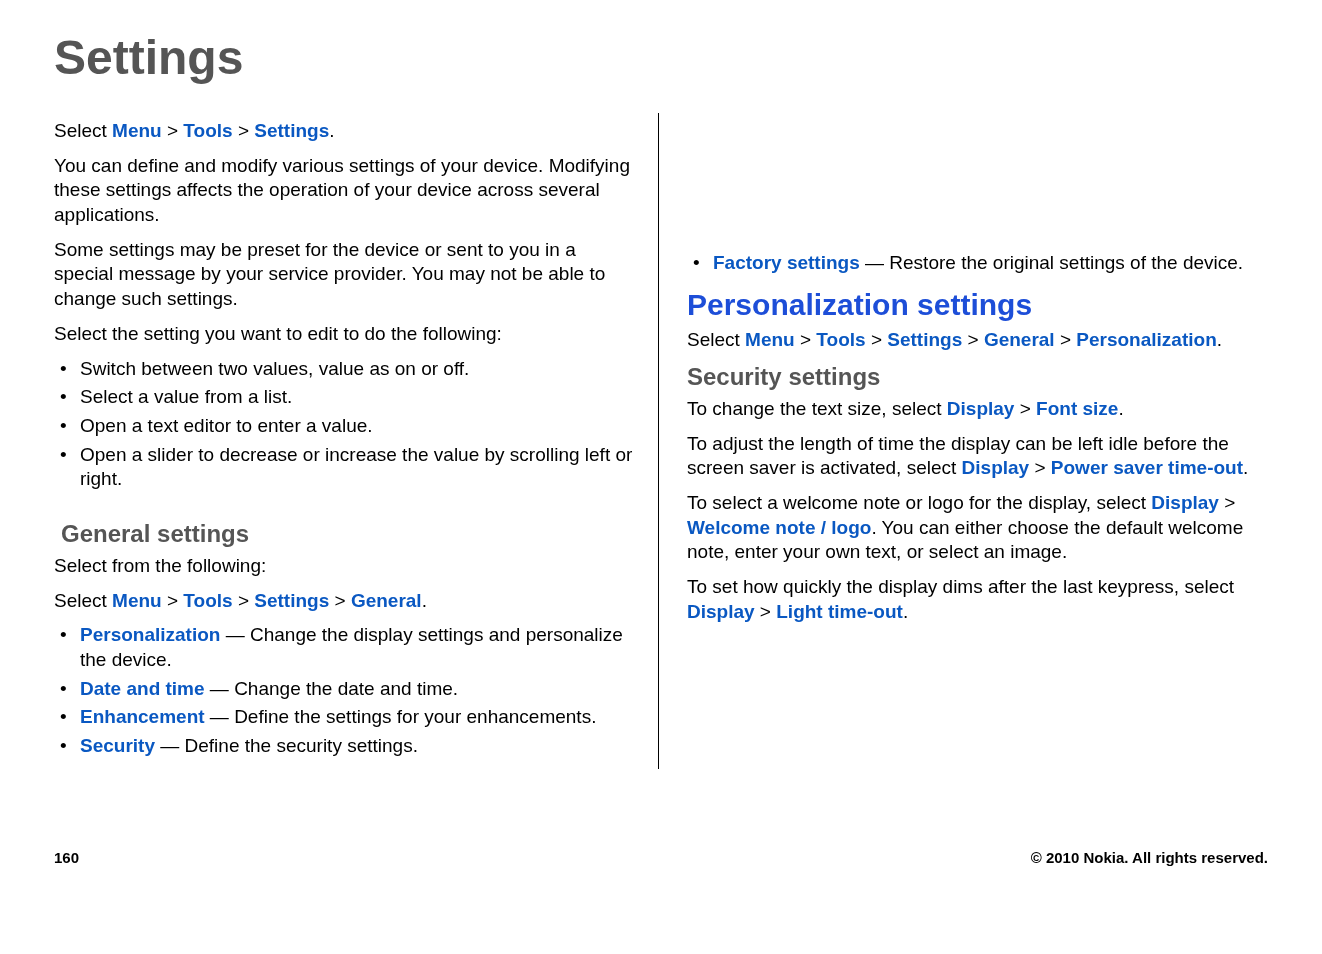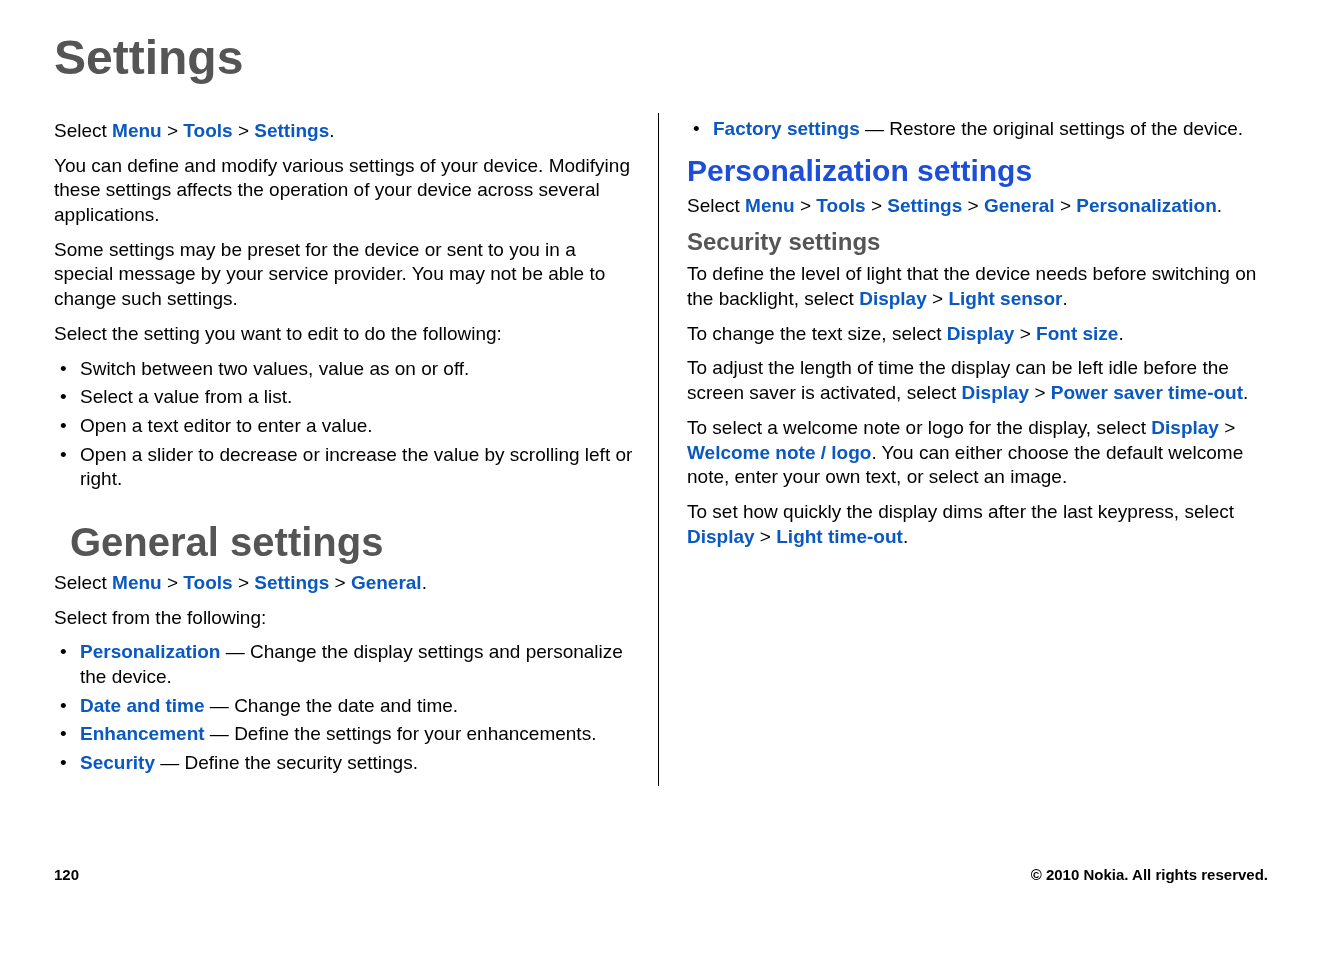--- a/index.html
+++ b/index.html
@@ -14,40 +14,41 @@
     padding: 30px 54px 30px 54px;
     box-sizing: border-box;
   }
   h1 {
     font-size: 48px;
     color: #555;
     margin: 0 0 28px 0;
     font-weight: bold;
   }
   h2 {
-    font-size: 40px;
+    font-size: 24px;
     color: #555;
-    margin: 28px 0 4px 16px;
+    margin: 28px 0 4px 7px;
     font-weight: bold;
   }
   h3 {
     font-size: 30px;
     color: #1d4ed8;
     margin: 12px 0 2px 0;
     font-weight: bold;
   }
   h4 {
     font-size: 24px;
     color: #555;
     margin: 10px 0 4px 0;
     font-weight: bold;
   }
   .columns {
     display: flex;
     gap: 4px;
+    align-items: center;
   }
   .col {
     width: 50%;
     box-sizing: border-box;
   }
   .col-left {
     padding-right: 24px;
     border-right: 1px solid #000;
   }
   .col-right {
@@ -114,25 +115,25 @@
 
       <ul>
         <li>Switch between two values, value as on or off.</li>
         <li>Select a value from a list.</li>
         <li>Open a text editor to enter a value.</li>
         <li>Open a slider to decrease or increase the value by scrolling left or right.</li>
       </ul>
 
       <h2>General settings</h2>
 
+      <p>Select from the following:</p>
+
       <p>
         <span>Select </span><span class="link">Menu</span><span class="sep"> &gt; </span><span class="link">Tools</span><span class="sep"> &gt; </span><span class="link">Settings</span><span class="sep"> &gt; </span><span class="link">General</span>.
       </p>
-
-      <p>Select from the following:</p>
 
       <ul>
         <li><span class="link">Personalization</span><span> — Change the display settings and personalize the device.</span></li>
         <li><span class="link">Date and time</span><span> — Change the date and time.</span></li>
         <li><span class="link">Enhancement</span><span> — Define the settings for your enhancements.</span></li>
         <li><span class="link">Security</span><span> — Define the security settings.</span></li>
       </ul>
 
     </div>
 
@@ -143,23 +144,20 @@
       </ul>
 
       <h3>Personalization settings</h3>
 
       <p>
         <span>Select </span><span class="link">Menu</span><span class="sep"> &gt; </span><span class="link">Tools</span><span class="sep"> &gt; </span><span class="link">Settings</span><span class="sep"> &gt; </span><span class="link">General</span><span class="sep"> &gt; </span><span class="link">Personalization</span>.
       </p>
 
       <h4>Security settings</h4>
 
-      <p>
-        <span>To define the level of light that the device needs before switching on the backlight, select </span><span class="link">Display</span><span class="sep"> &gt; </span><span class="link">Light sensor</span>.
-      </p>
 
       <p>
         <span>To change the text size, select </span><span class="link">Display</span><span class="sep"> &gt; </span><span class="link">Font size</span>.
       </p>
 
       <p>
         <span>To adjust the length of time the display can be left idle before the screen saver is activated, select </span><span class="link">Display</span><span class="sep"> &gt; </span><span class="link">Power saver time-out</span>.
       </p>
 
       <p>
@@ -168,17 +166,17 @@
 
       <p>
         <span>To set how quickly the display dims after the last keypress, select </span><span class="link">Display</span><span class="sep"> &gt; </span><span class="link">Light time-out</span>.
       </p>
 
     </div>
 
   </div>
 
   <div class="footer">
-    <span>120</span>
+    <span>160</span>
     <span>© 2010 Nokia. All rights reserved.</span>
   </div>
 
 </div>
 
 </body></html>

